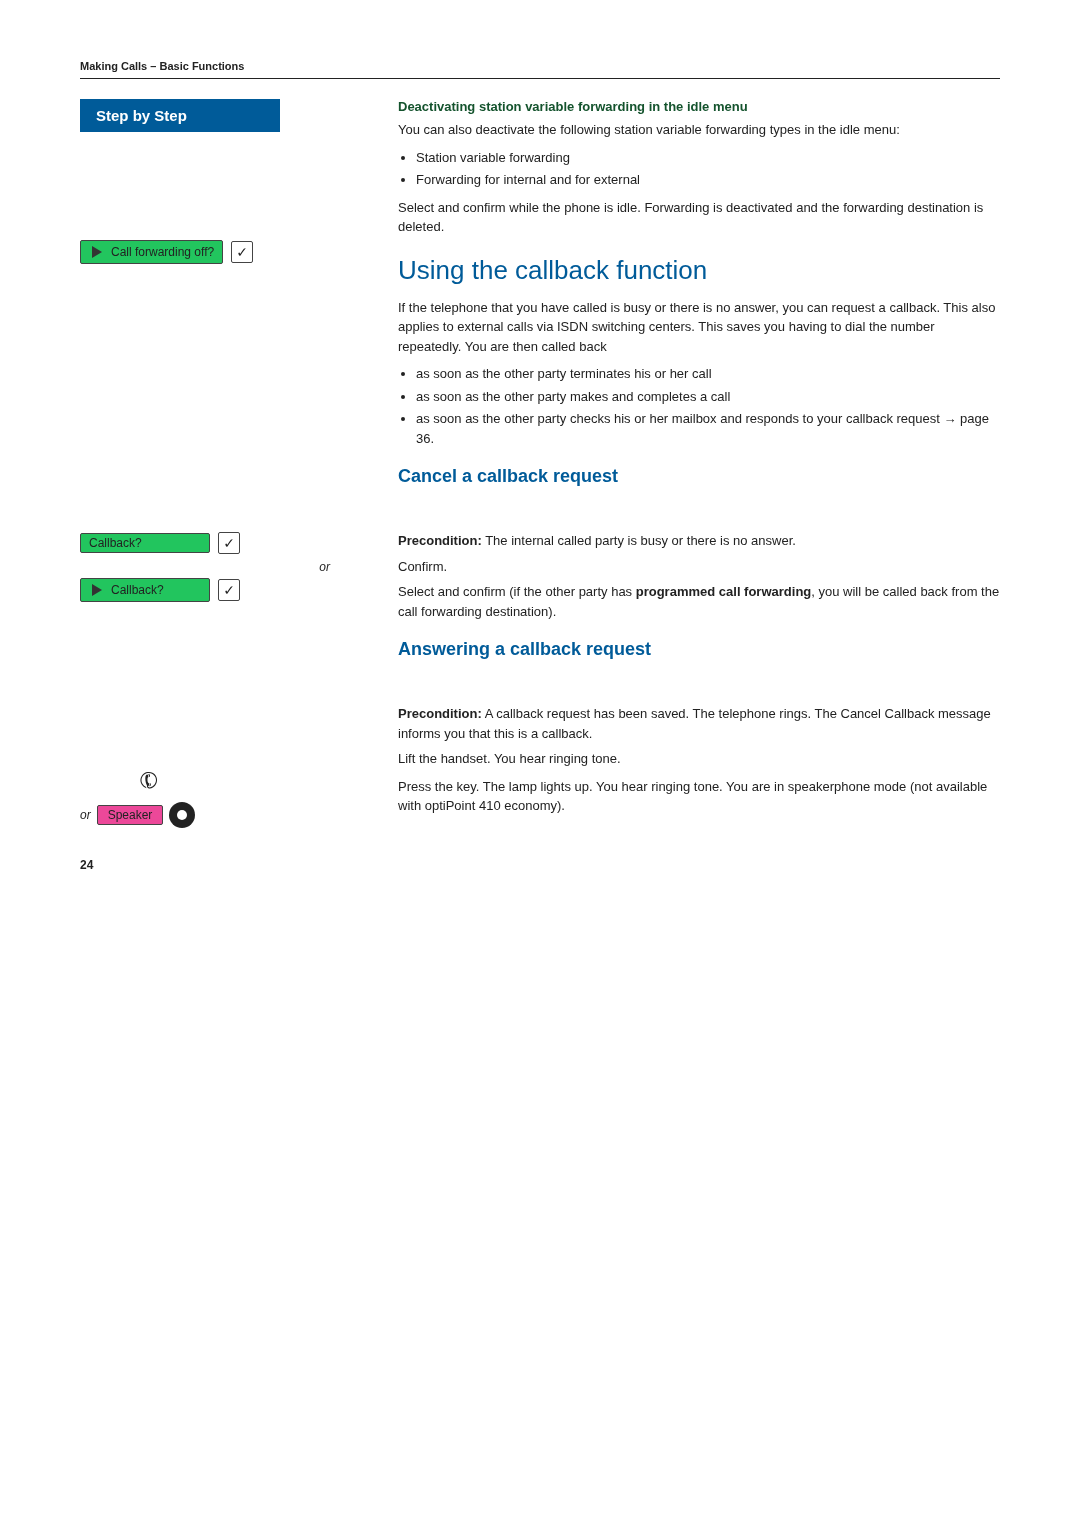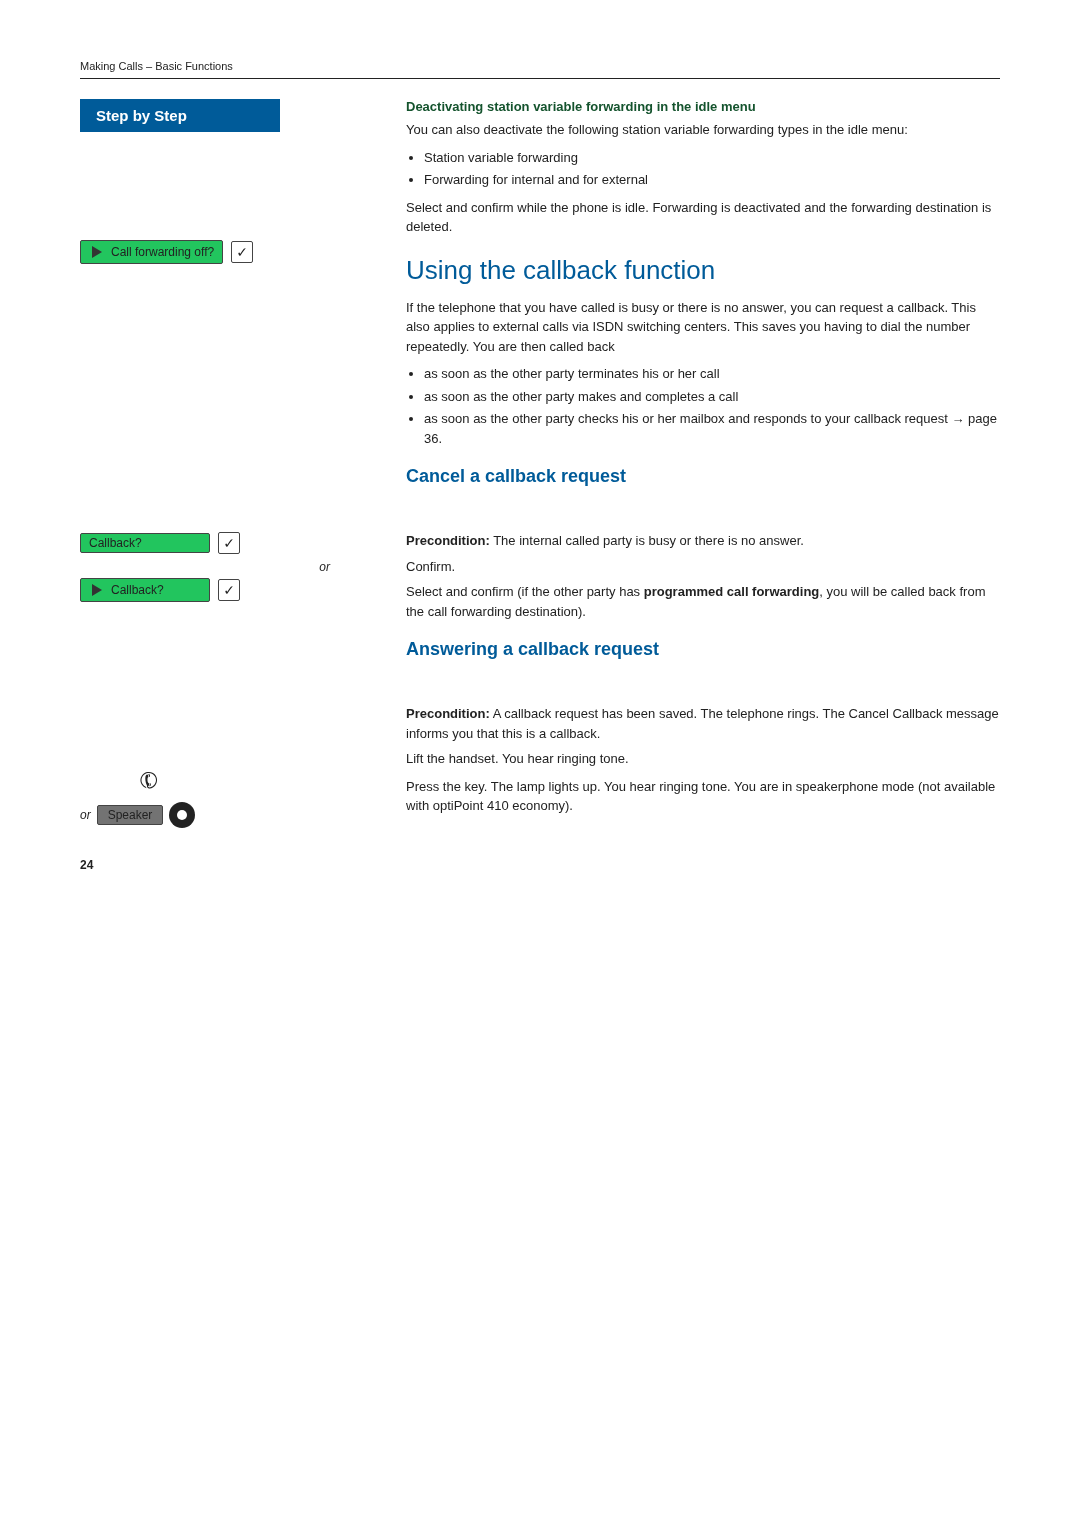--- a/index.html
+++ b/index.html
@@ -15,33 +15,33 @@
 
     .page {
       width: 1080px;
       min-height: 1528px;
       background: #fff;
       padding: 60px 80px 60px 80px;
     }
 
     .page-header {
       font-size: 11px;
-      font-weight: normal;
+      font-weight: bold;
       color: #222;
       margin-bottom: 6px;
     }
 
     .header-line {
       border-bottom: 1.5px solid #222;
       margin-bottom: 20px;
     }
 
     .main-layout {
       display: flex;
-      gap: 16px;
+      gap: 8px;
     }
 
     
     .left-col {
       width: 280px;
       min-width: 280px;
       flex-shrink: 0;
     }
 
     .step-by-step-box {
@@ -188,21 +188,21 @@
       font-size: 12px;
       font-style: italic;
       margin-right: 6px;
     }
 
     .speaker-box {
       border: 1px solid #444;
       border-radius: 2px;
       padding: 2px 10px;
       font-size: 12px;
-      background: #737373;
+      background: #ec4899;
       min-width: 60px;
     }
   </style>
 </head>
 <body>
 
 <div class="page">
 
   <div class="page-header">Making Calls – Basic Functions</div>
   <div class="header-line"></div>

